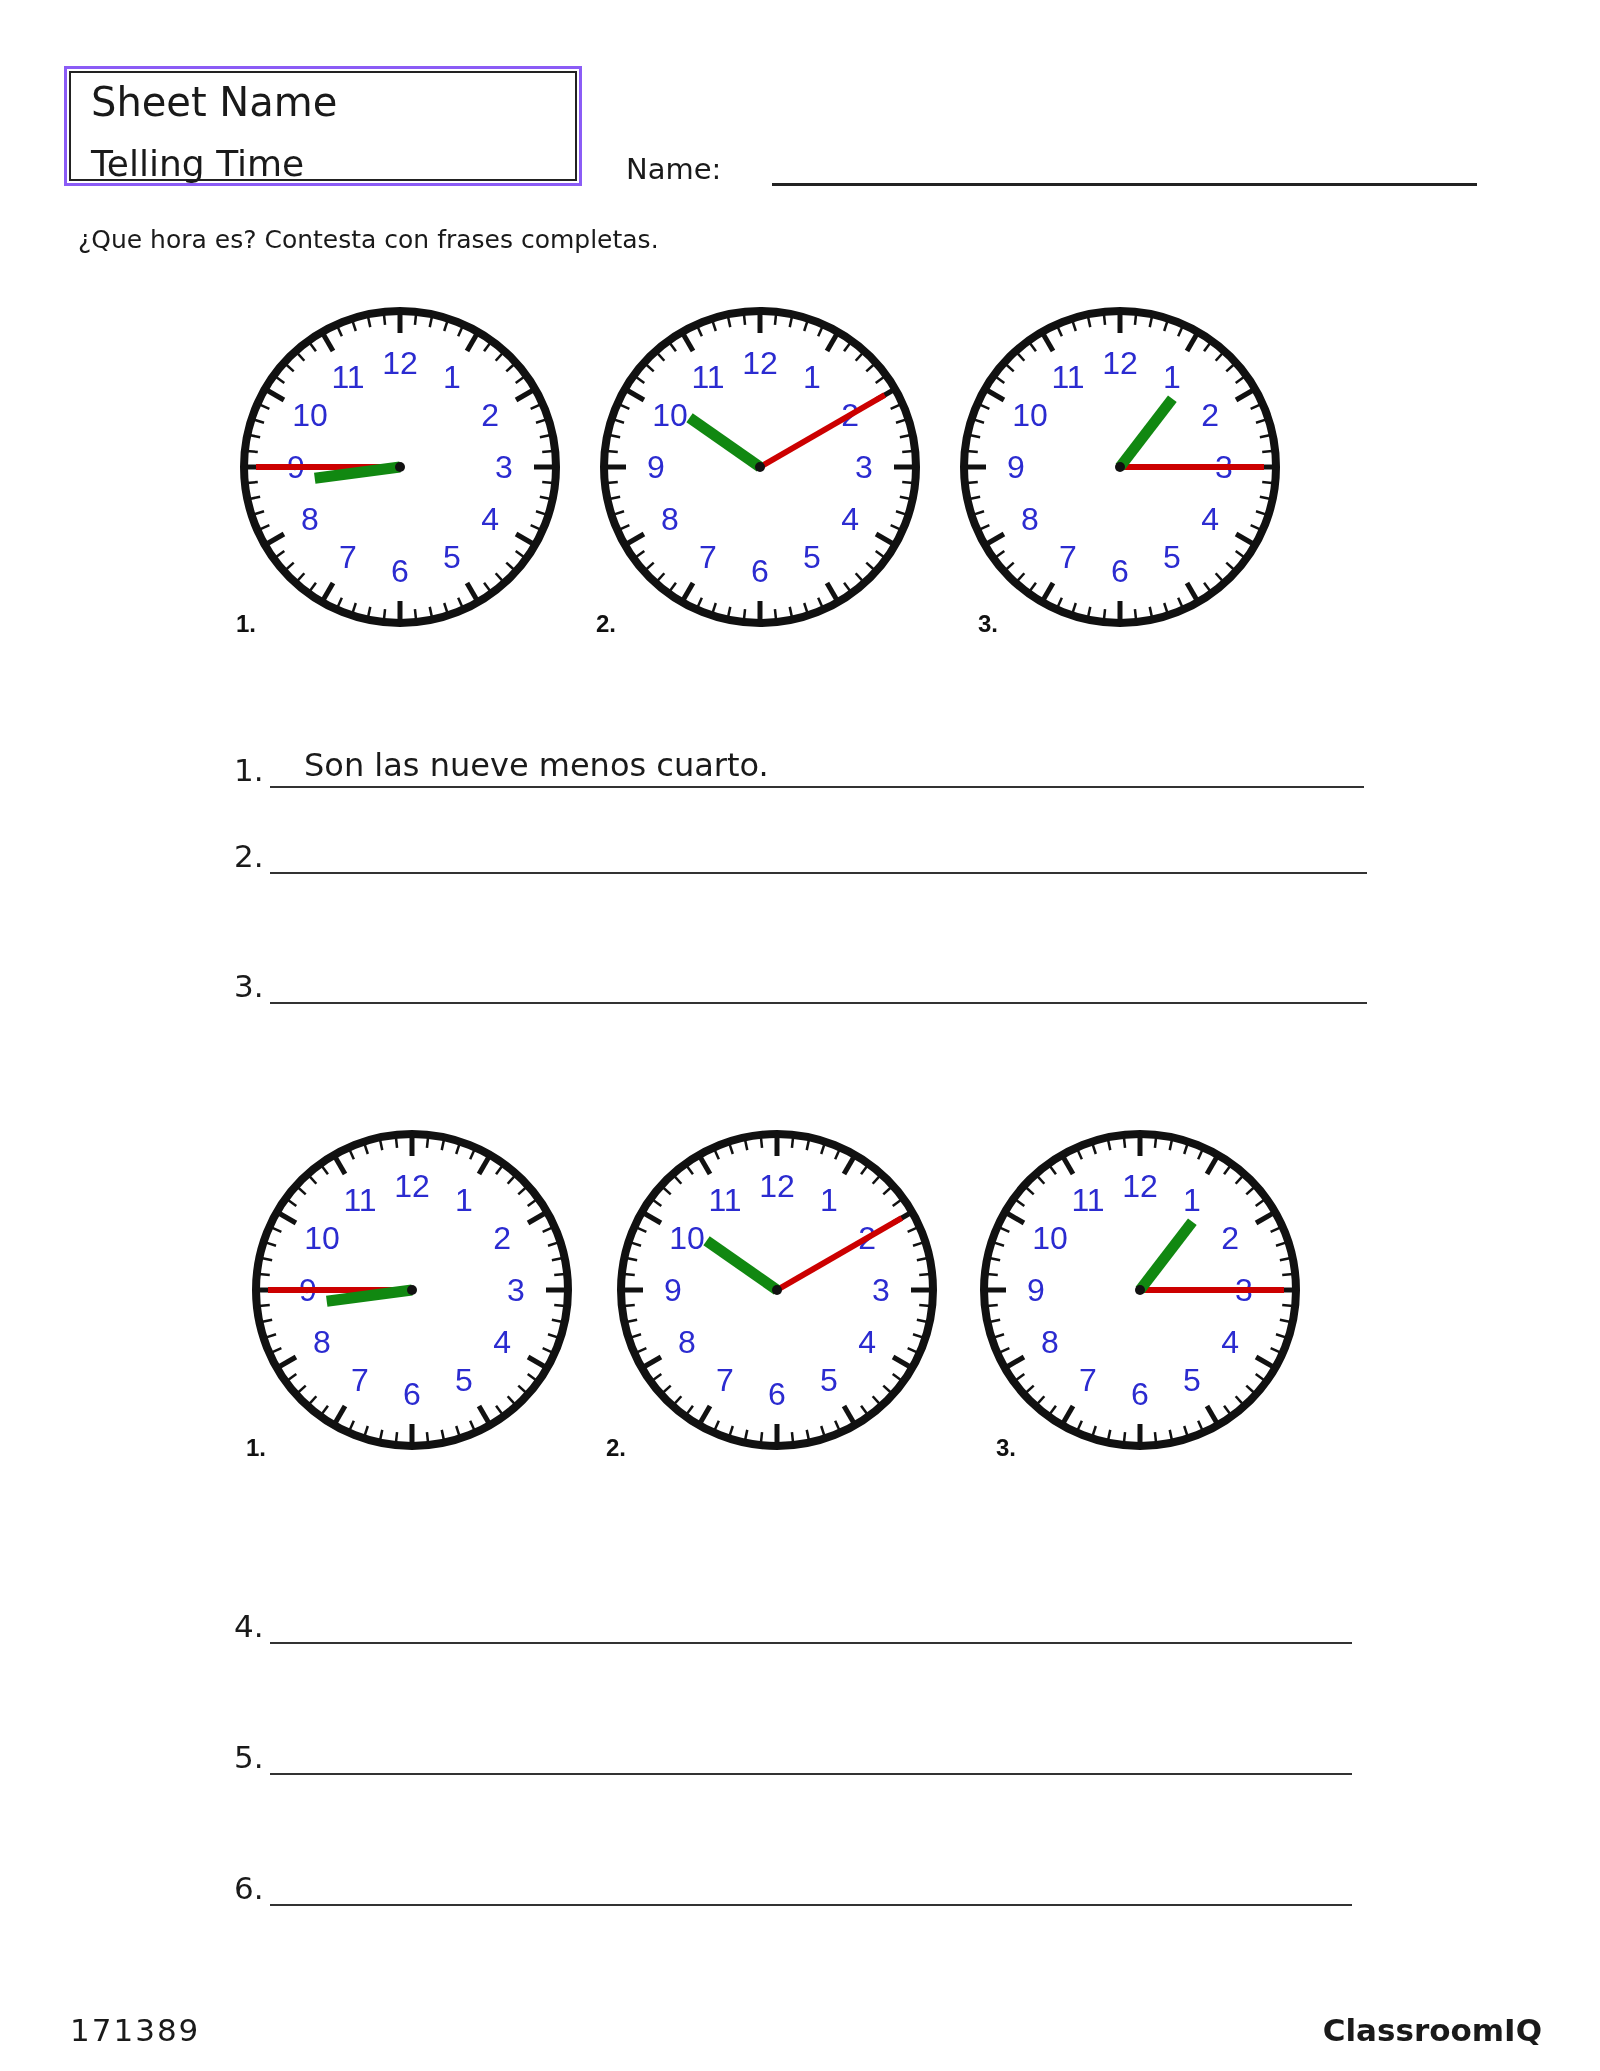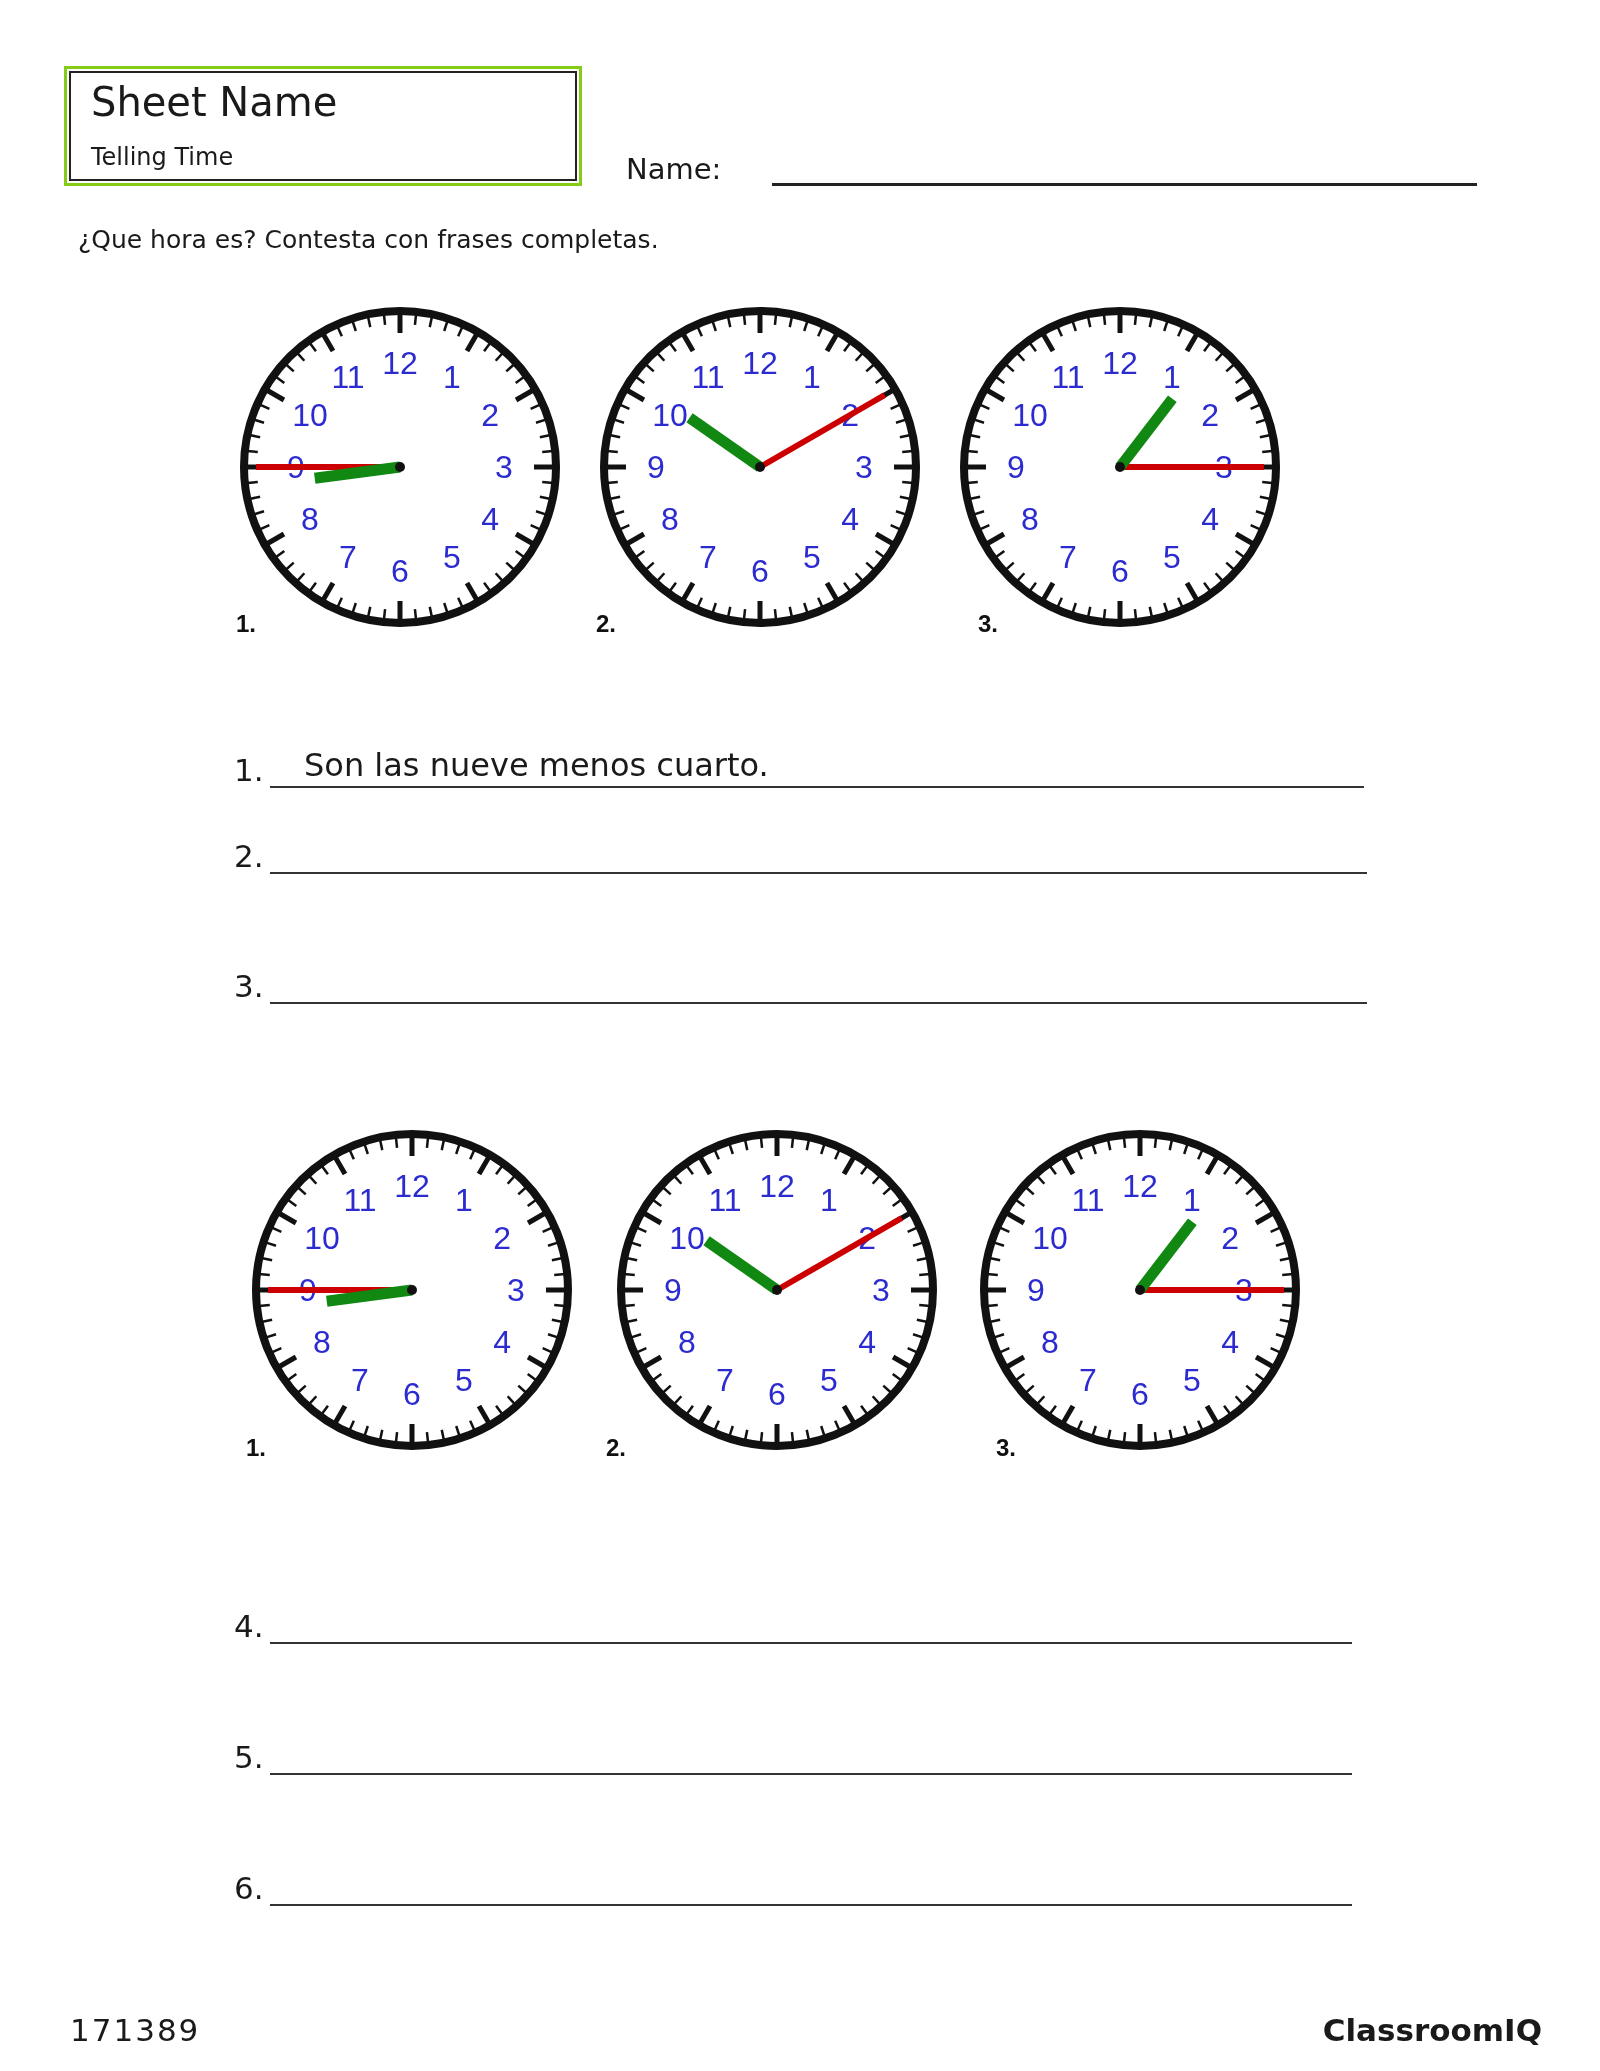--- a/index.html
+++ b/index.html
@@ -2,28 +2,28 @@
 <html><head>
 <meta charset="utf-8">
 <style>
   html, body { margin: 0; padding: 0; background: #ffffff; }
   body {
     width: 1600px; height: 2071px; position: relative; overflow: hidden;
     font-family: "DejaVu Sans", sans-serif; color: #1a1a1a;
   }
   .title-box {
     position: absolute; left: 64px; top: 66px; width: 518px; height: 120px;
-    border: 3px solid #84cc16; box-sizing: border-box; padding: 2px;
+    border: 3px solid #8b5cf6; box-sizing: border-box; padding: 2px;
   }
   .title-box-inner {
     width: 100%; height: 100%; border: 2px solid #222; box-sizing: border-box;
     position: relative;
   }
   .sheet-title { position: absolute; left: 20px; top: 6px; font-size: 40px; font-weight: normal; }
-  .sheet-subtitle { position: absolute; left: 20px; top: 70px; font-size: 24px; }
+  .sheet-subtitle { position: absolute; left: 20px; top: 70px; font-size: 36px; }
   .name-label { position: absolute; left: 626px; top: 152px; font-size: 29px; }
   .name-line { position: absolute; left: 772px; top: 183px; width: 705px; height: 0; border-top: 3px solid #222; }
   .instructions { position: absolute; left: 78px; top: 225px; font-size: 25px; }
 
   .clock { position: absolute; }
   .clock svg { display: block; }
   .clock-label { position: absolute; font-size: 24px; font-weight: bold; font-family: "Liberation Sans", sans-serif; color: #111; }
 
   .answer-row { position: absolute; height: 50px; }
   .answer-num { position: absolute; left: 0; bottom: 4px; font-size: 31px; }

